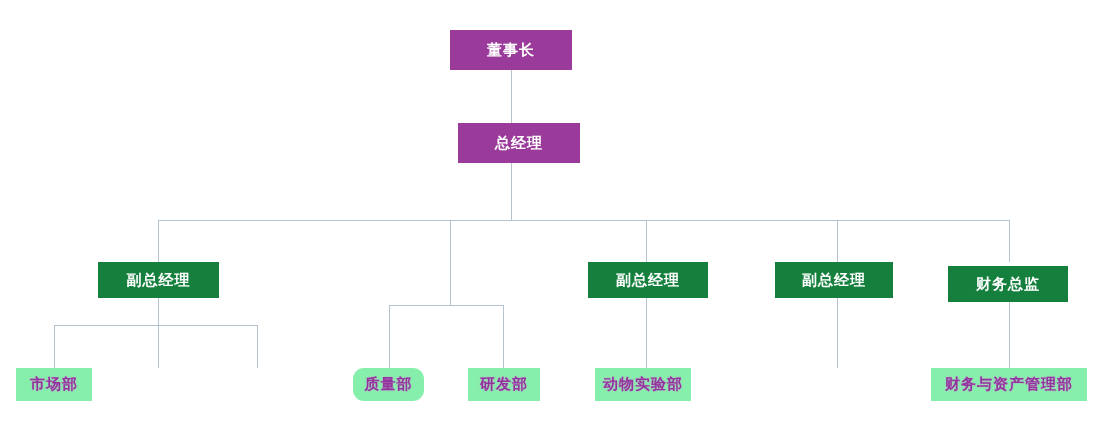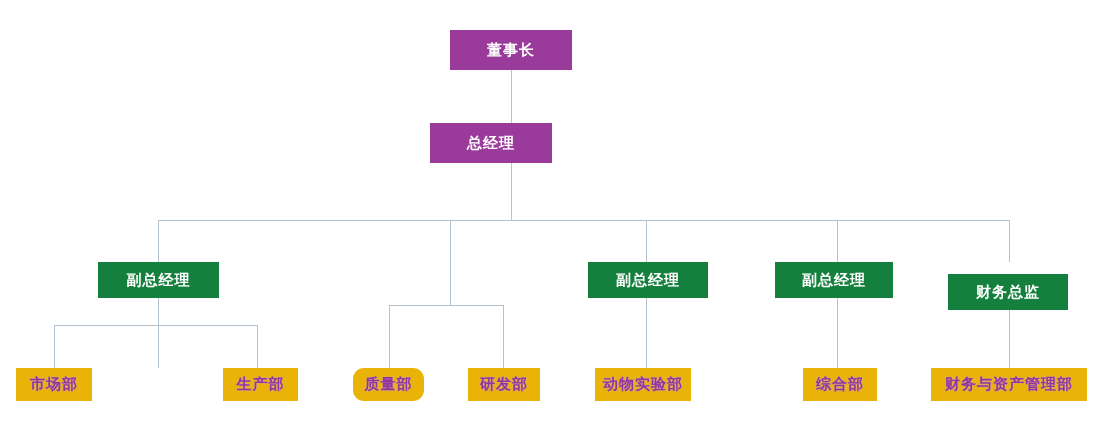--- a/index.html
+++ b/index.html
@@ -18,21 +18,21 @@
     align-items: center;
     justify-content: center;
     font-size: 15px;
     font-weight: bold;
     letter-spacing: 1px;
     white-space: nowrap;
   }
   .lv-exec { background: #9A3A9A; color: #ffffff; }
   .lv-mid  { background: #15803d; color: #ffffff; }
   .lv-dept {
-    background: #eab308;
+    background: #86efac;
     color: #93349E;
     text-shadow: 0 0 2px #C9A0CF;
   }
   .line { position: absolute; background: #B5C2CF; }
   .v { width: 1px; }
   .h { height: 1px; }
 </style>
 </head>
 <body>
 
@@ -55,28 +55,26 @@
   <div class="line h" style="left:389px; top:305px; width:114px;"></div>
   <div class="line v" style="left:389px; top:305px; height:63px;"></div>
   <div class="line v" style="left:503px; top:305px; height:63px;"></div>
 
   <div class="line v" style="left:646px; top:298px; height:70px;"></div>
   <div class="line v" style="left:837px; top:298px; height:70px;"></div>
   <div class="line v" style="left:1009px; top:298px; height:70px;"></div>
 
   <div class="node lv-exec" style="left:450px; top:30px;  width:122px; height:40px;">董事长</div>
 
-  <div class="node lv-exec" style="left:430px; top:123px; width:122px; height:40px;">总经理</div>
+  <div class="node lv-exec" style="left:458px; top:123px; width:122px; height:40px;">总经理</div>
 
   <div class="node lv-mid" style="left:98px;  top:262px; width:121px; height:36px;">副总经理</div>
   <div class="node lv-mid" style="left:588px; top:262px; width:120px; height:36px;">副总经理</div>
   <div class="node lv-mid" style="left:775px; top:262px; width:118px; height:36px;">副总经理</div>
-  <div class="node lv-mid" style="left:948px; top:274px; width:120px; height:36px;">财务总监</div>
+  <div class="node lv-mid" style="left:948px; top:266px; width:120px; height:36px;">财务总监</div>
 
   <div class="node lv-dept" style="left:16px;  top:368px; width:76px;  height:33px;">市场部</div>
-  <div class="node lv-dept" style="left:223px; top:368px; width:75px;  height:33px;">生产部</div>
   <div class="node lv-dept" style="left:353px; top:368px; width:71px;  height:33px;border-radius:11px;">质量部</div>
   <div class="node lv-dept" style="left:468px; top:368px; width:72px;  height:33px;">研发部</div>
   <div class="node lv-dept" style="left:595px; top:368px; width:96px;  height:33px;">动物实验部</div>
-  <div class="node lv-dept" style="left:803px; top:368px; width:74px;  height:33px;">综合部</div>
   <div class="node lv-dept" style="left:931px; top:368px; width:156px; height:33px;">财务与资产管理部</div>
 
 </div>
 
 </body></html>

